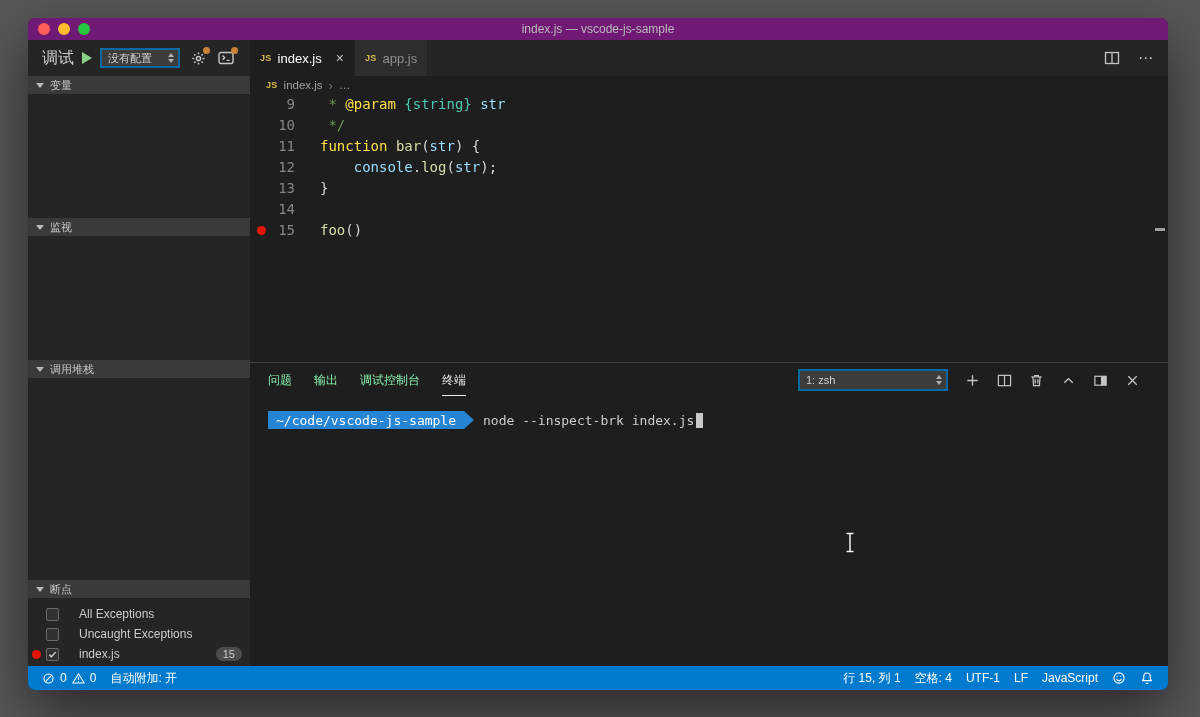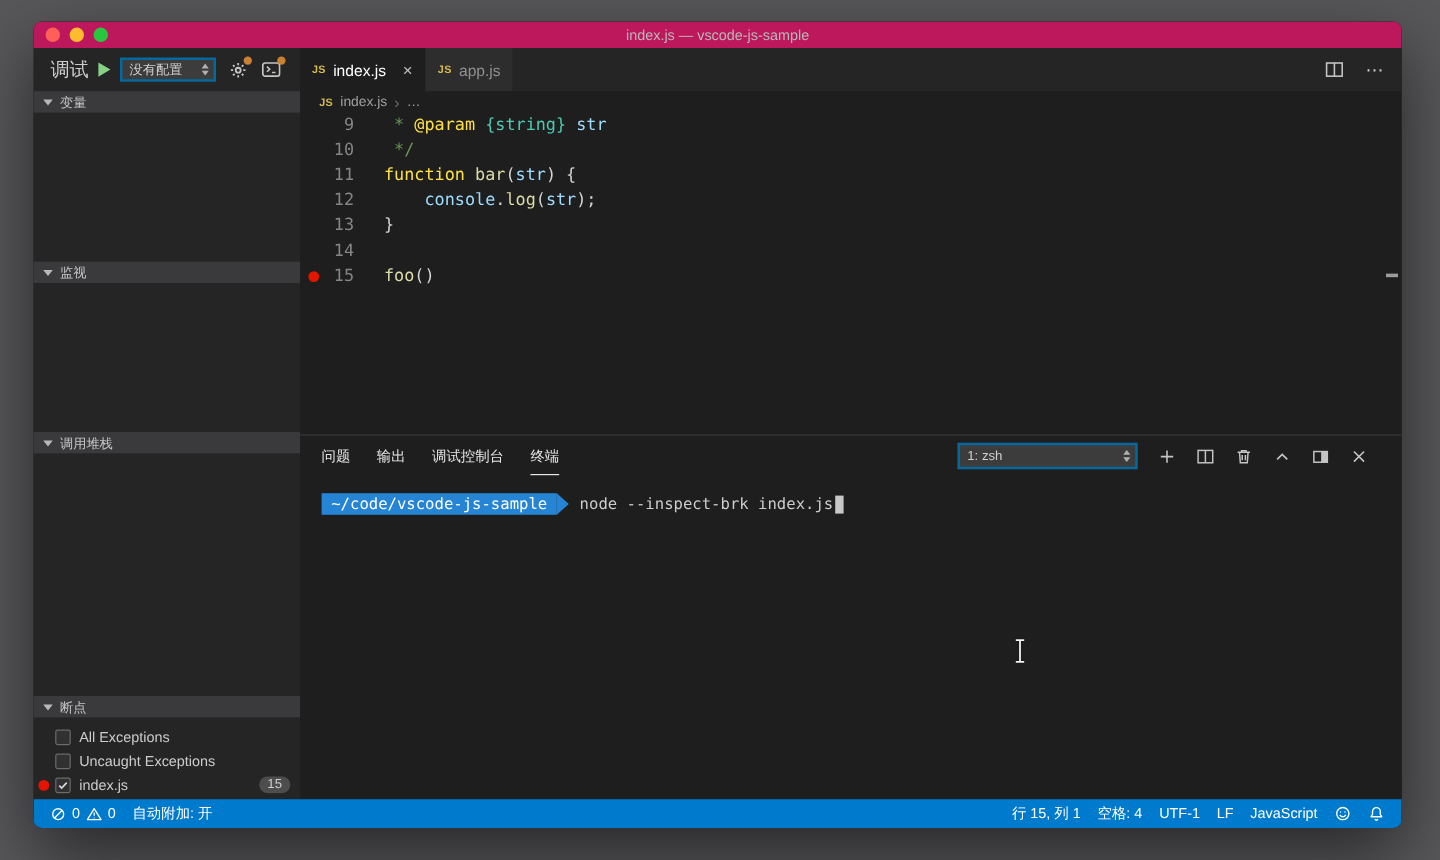--- a/index.html
+++ b/index.html
@@ -10,21 +10,21 @@
     overflow:hidden; position:relative;
     -webkit-font-smoothing:antialiased;
   }
   .window {
     position:absolute; left:28px; top:18px; width:1140px; height:672px;
     background:#1e1e1e; border-radius:7px; overflow:hidden;
     box-shadow:0 22px 60px rgba(0,0,0,.55);
     display:flex; flex-direction:column;
   }
   
-  .titlebar { flex:0 0 22px; background:#be185d; position:relative;
+  .titlebar { flex:0 0 22px; background:#701a75; position:relative;
     display:flex; align-items:center; justify-content:center; }
   .traffic { position:absolute; left:10px; top:0; height:22px; display:flex; align-items:center; gap:8px; }
   .light { width:12px; height:12px; border-radius:50%; display:block; }
   .light.red{background:#ff5f57}.light.yellow{background:#febb2e}.light.green{background:#29c73f}
   .title { color:#b9b9b9; font-size:12px; }
 
   
   .main { flex:1; display:flex; min-height:0; }
 
   
@@ -49,21 +49,21 @@
   .body-vars { flex:0 0 124px; }
   .body-watch { flex:0 0 124px; }
   .body-stack { flex:0 0 202px; }
   .body-bp { flex:1; padding-top:6px; }
 
   .bp-row { display:flex; align-items:center; height:20px; padding:0 8px 0 4px; color:#cccccc; font-size:12px; }
   .bp-spacer { flex:0 0 14px; }
   .bp-dot { flex:0 0 9px; width:9px; height:9px; border-radius:50%; background:#e51400; margin-right:5px; }
   .checkbox { flex:0 0 13px; width:13px; height:13px; background:#313131; border:1px solid #6b6b6b; border-radius:2px;
     display:flex; align-items:center; justify-content:center; }
-  .bp-label { margin-left:7px; white-space:nowrap; }
+  .bp-label { margin-left:20px; white-space:nowrap; }
   .bp-badge { margin-left:auto; background:#4d4d4d; color:#cfcfcf; font-size:11px; border-radius:9px; padding:1px 7px; }
 
   
   .editor-col { flex:1; display:flex; flex-direction:column; min-width:0; background:#1e1e1e; }
   .tabstrip { flex:0 0 36px; background:#252526; display:flex; align-items:stretch; }
   .tab { display:flex; align-items:center; gap:6px; padding:0 10px; font-size:13px; background:#2d2d2d;
     color:#8f8f8f; border-right:1px solid #252526; cursor:default; }
   .tab.active { background:#1e1e1e; color:#ffffff; }
   .js-icon { color:#d7ba4d; font-weight:bold; font-size:9px; letter-spacing:.3px; }
   .tab-close { font-size:14px; color:#c0c0c0; margin-left:8px; line-height:1; }
@@ -80,21 +80,21 @@
   .gutter { flex:0 0 70px; position:relative; text-align:right; padding-right:25px; color:#858585; }
   .gutter .bp-mark { position:absolute; left:7px; top:6px; width:9px; height:9px; border-radius:50%; background:#e51400; }
   .code { white-space:pre; }
   .cm{color:#6a9955}.kw{color:#fde047}.fn{color:#dcdcaa}.vr{color:#9cdcfe}.ty{color:#4ec9b0}.pl{color:#d4d4d4}
   .overview-mark { position:absolute; right:3px; top:134px; width:10px; height:3px; background:#9b9b9b; }
 
   
   .panel { flex:0 0 304px; background:#1e1e1e; border-top:1px solid rgba(128,128,128,.35); display:flex; flex-direction:column; }
   .panel-header { flex:0 0 34px; display:flex; align-items:center; padding-left:18px; }
   .panel-tabs { display:flex; gap:22px; align-items:center; }
-  .panel-tab { color:#e5e5e5; font-size:12px; padding:8px 0 6px 0; border-bottom:1px solid transparent; cursor:default; }
+  .panel-tab { color:#86efac; font-size:12px; padding:8px 0 6px 0; border-bottom:1px solid transparent; cursor:default; }
   .panel-tab.active { color:#e7e7e7; border-bottom-color:#e7e7e7; }
   .panel-actions { margin-left:auto; display:flex; align-items:center; gap:16px; padding-right:28px; }
   .term-picker { width:150px; height:22px; justify-content:space-between; }
   .panel-actions .icon-wrap { width:16px; height:16px; }
 
   .terminal { flex:1; padding:14px 0 0 18px; font-family:"DejaVu Sans Mono","Liberation Mono",monospace; font-size:13px; }
   .term-line { display:flex; align-items:center; height:18px; }
   .prompt-seg { background:#2584d4; color:#ffffff; padding:1px 8px; height:18px; display:flex; align-items:center; }
   .prompt-arrow { width:0; height:0; border-left:10px solid #2584d4; border-top:9px solid transparent; border-bottom:9px solid transparent; }
   .cmd { color:#cccccc; margin-left:9px; white-space:pre; }

